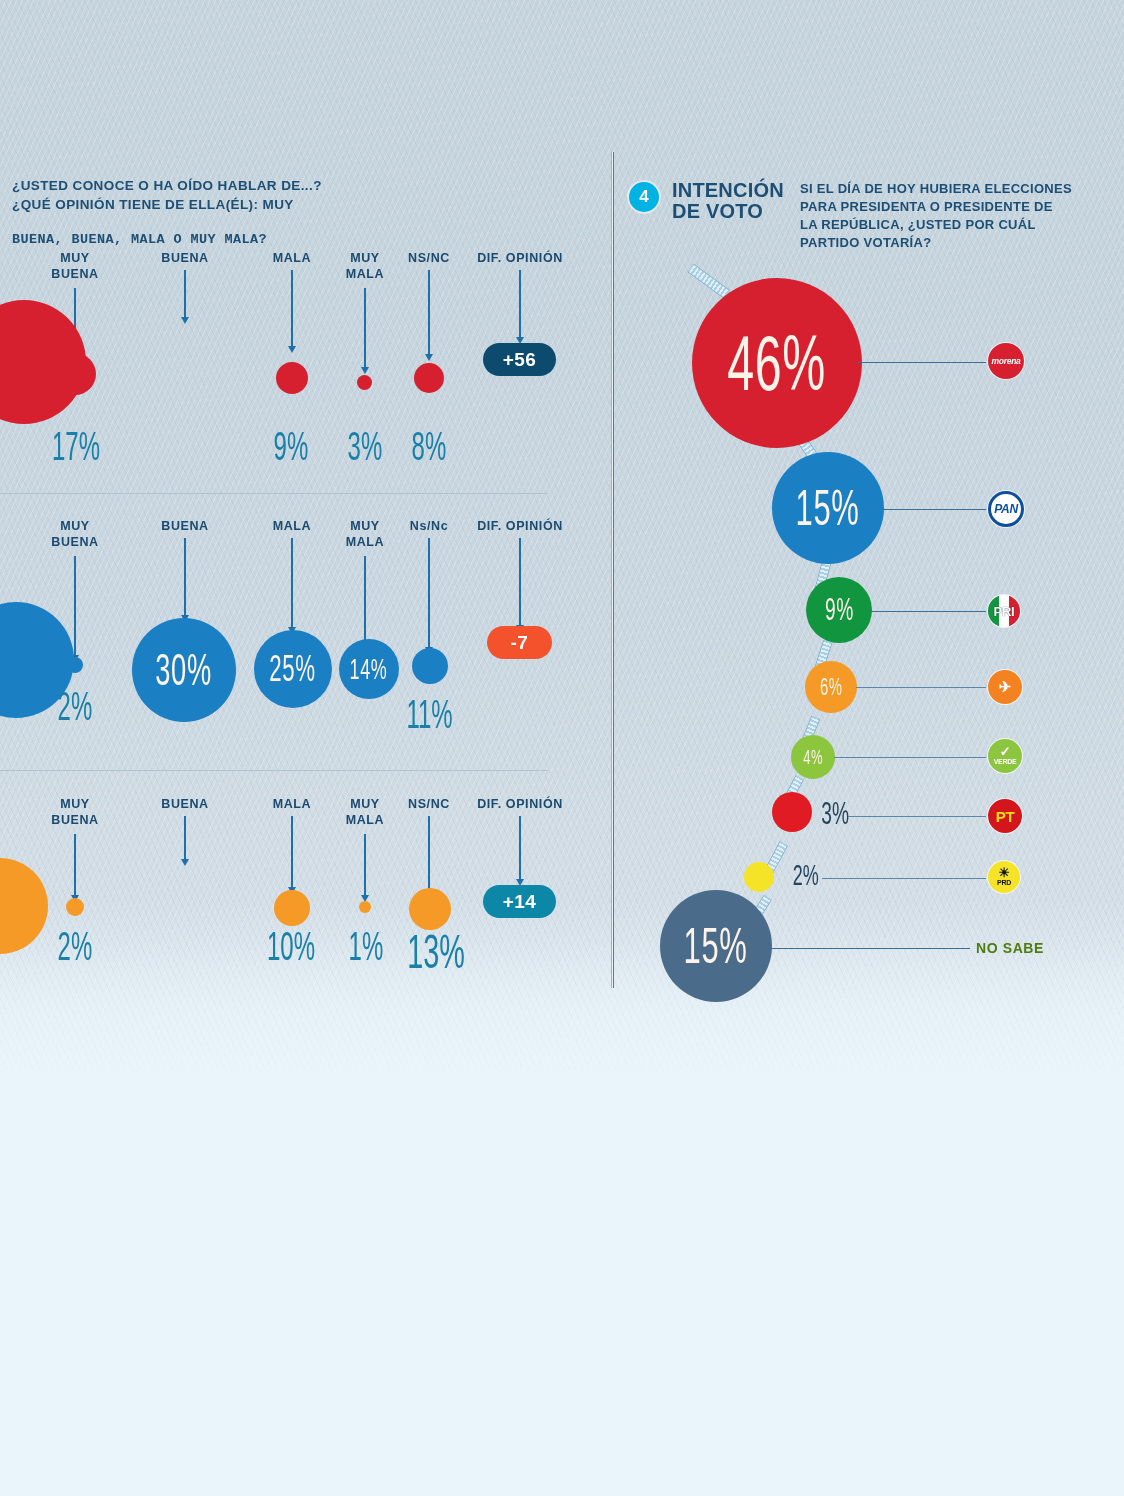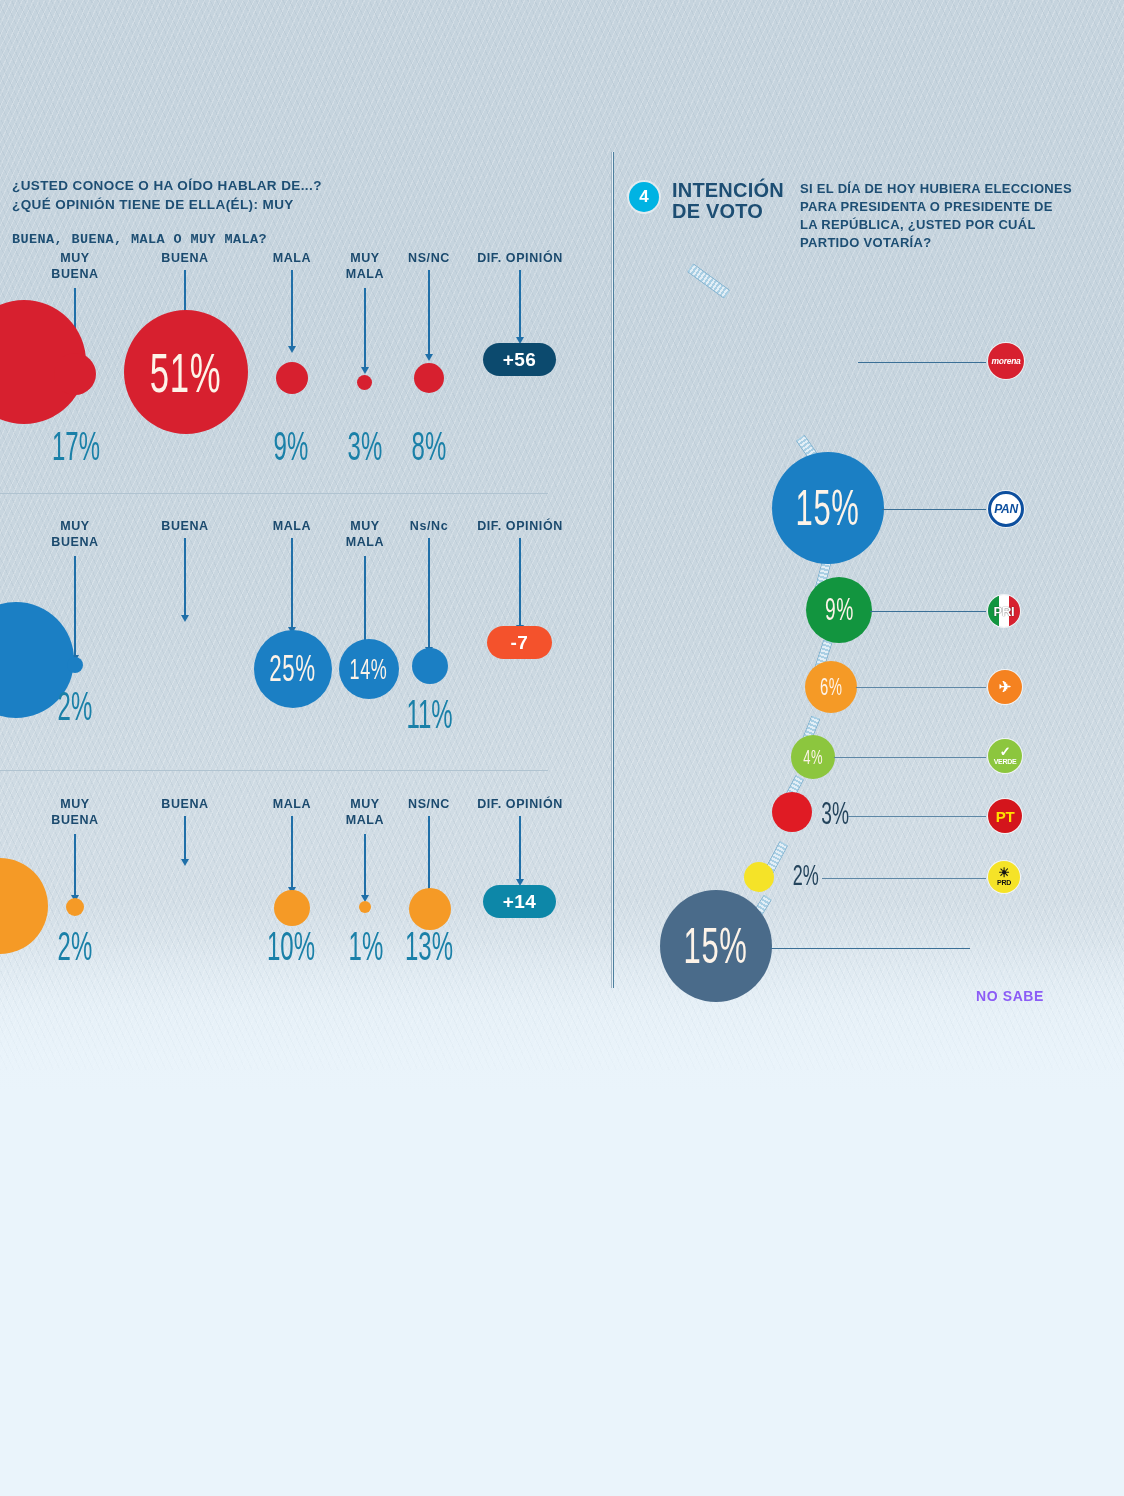--- a/index.html
+++ b/index.html
@@ -105,23 +105,22 @@
     border-top:1px solid #7fb2d0;border-bottom:1px solid #7fb2d0;
     border-radius:2px;
   }
   .pct-dark{
     position:absolute;color:#24445c;white-space:nowrap;
     font-family:"Liberation Sans Narrow","Liberation Sans",sans-serif;
     font-weight:300;
   }
   .pct-dark span{display:inline-block;transform:scaleX(.60);}
   .no-sabe{
-    position:absolute;color:#8b5cf6;font-weight:bold;font-size:14px;
+    position:absolute;color:#4d7c0f;font-weight:bold;font-size:14px;
     letter-spacing:.6px;
-    margin-top:48px;
   }
 
   
   .logo{
     position:absolute;border-radius:50%;
     display:flex;align-items:center;justify-content:center;
     overflow:hidden;box-shadow:0 0 0 1px rgba(255,255,255,.7);
   }
   .logo-txt{
     font-weight:bold;line-height:1;letter-spacing:-.3px;
@@ -155,23 +154,20 @@
   <div class="stem" style="left:364px;top:288px;height:80px;"></div>
   <div class="stem" style="left:428px;top:270px;height:85px;"></div>
   <div class="stem" style="left:519px;top:270px;height:68px;"></div>
 
   <div class="bubble" style="left:-38px;top:300px;width:124px;height:124px;background:#d7202f;">
       <span style="font-size:0px;"></span>
     </div>
   <div class="bubble" style="left:54px;top:353px;width:42px;height:42px;background:#d7202f;">
       <span style="font-size:0px;"></span>
     </div>
-  <div class="bubble" style="left:124px;top:310px;width:124px;height:124px;background:#d7202f;">
-      <span style="font-size:56px;">51%</span>
-    </div>
   <div class="bubble" style="left:276px;top:362px;width:32px;height:32px;background:#d7202f;">
       <span style="font-size:0px;"></span>
     </div>
   <div class="bubble" style="left:357px;top:375px;width:15px;height:15px;background:#d7202f;">
       <span style="font-size:0px;"></span>
     </div>
   <div class="bubble" style="left:414px;top:363px;width:30px;height:30px;background:#d7202f;">
       <span style="font-size:0px;"></span>
     </div>
 
@@ -199,20 +195,23 @@
   <div class="stem" style="left:364px;top:556px;height:85px;"></div>
   <div class="stem" style="left:428px;top:538px;height:110px;"></div>
   <div class="stem" style="left:519px;top:538px;height:88px;"></div>
 
   <div class="bubble" style="left:-42px;top:602px;width:116px;height:116px;background:#1b7fc4;">
       <span style="font-size:0px;"></span>
     </div>
   <div class="bubble" style="left:67px;top:657px;width:16px;height:16px;background:#1b7fc4;">
       <span style="font-size:0px;"></span>
     </div>
+  <div class="bubble" style="left:132px;top:618px;width:104px;height:104px;background:#1b7fc4;">
+      <span style="font-size:44px;">30%</span>
+    </div>
   <div class="bubble" style="left:254px;top:630px;width:78px;height:78px;background:#1b7fc4;">
       <span style="font-size:36px;">25%</span>
     </div>
   <div class="bubble" style="left:339px;top:639px;width:60px;height:60px;background:#1b7fc4;">
       <span style="font-size:29px;">14%</span>
     </div>
   <div class="bubble" style="left:412px;top:648px;width:36px;height:36px;background:#1b7fc4;">
       <span style="font-size:0px;"></span>
     </div>
 
@@ -251,21 +250,21 @@
   <div class="bubble" style="left:359px;top:901px;width:12px;height:12px;background:#f59a26;">
       <span style="font-size:0px;"></span>
     </div>
   <div class="bubble" style="left:409px;top:888px;width:42px;height:42px;background:#f59a26;">
       <span style="font-size:0px;"></span>
     </div>
 
   <div class="pct-out" style="left:36px;top:924px;width:78px;font-size:40px;"><span>2%</span></div>
   <div class="pct-out" style="left:250px;top:924px;width:82px;font-size:40px;"><span>10%</span></div>
   <div class="pct-out" style="left:328px;top:924px;width:76px;font-size:40px;"><span>1%</span></div>
-  <div class="pct-out" style="left:388px;top:924px;width:82px;font-size:40px;"><span>13%</span></div>
+  <div class="pct-out" style="left:388px;top:924px;width:82px;font-size:48px;"><span>13%</span></div>
 
   <div class="badge" style="left:483px;top:885px;width:73px;height:33px;background:#0d87a8;">+14</div>
 
   <div class="divider-v" style="left:611px;top:152px;height:836px;"></div>
 
   <div class="num-badge" style="left:629px;top:182px;">4</div>
   <div class="sec-title" style="left:672px;top:180px;">INTENCIÓN</div>
   <div class="sec-title" style="left:672px;top:201px;">DE VOTO</div>
 
   <div class="sec-q" style="left:800px;top:180px;width:290px;">SI EL DÍA DE HOY HUBIERA ELECCIONES</div>
@@ -275,20 +274,23 @@
 
   <div class="ribbon" style="left:690px;top:262px;width:46px;height:9px;transform:rotate(36deg);transform-origin:left center;"></div>
   <div class="ribbon" style="left:800px;top:432px;width:48px;height:9px;transform:rotate(55deg);transform-origin:left center;"></div>
   <div class="ribbon" style="left:828px;top:552px;width:36px;height:8px;transform:rotate(105deg);transform-origin:left center;"></div>
   <div class="ribbon" style="left:828px;top:636px;width:34px;height:8px;transform:rotate(108deg);transform-origin:left center;"></div>
   <div class="ribbon" style="left:816px;top:712px;width:34px;height:8px;transform:rotate(112deg);transform-origin:left center;"></div>
   <div class="ribbon" style="left:800px;top:772px;width:34px;height:8px;transform:rotate(118deg);transform-origin:left center;"></div>
   <div class="ribbon" style="left:784px;top:838px;width:36px;height:8px;transform:rotate(118deg);transform-origin:left center;"></div>
   <div class="ribbon" style="left:768px;top:892px;width:38px;height:8px;transform:rotate(122deg);transform-origin:left center;"></div>
 
+  <div class="bubble" style="left:692px;top:278px;width:170px;height:170px;background:#d7202f;">
+      <span style="font-size:78px;">46%</span>
+    </div>
   <div class="lead-line" style="left:858px;top:362px;width:128px;"></div>
   <div class="logo" style="left:988px;top:343px;width:36px;height:36px;background:#d7202f;">
     <div class="logo-txt" style="color:#fff;font-size:8.5px;font-style:italic;">morena</div>
   </div>
 
   <div class="bubble" style="left:772px;top:452px;width:112px;height:112px;background:#1b7fc4;">
       <span style="font-size:50px;">15%</span>
     </div>
   <div class="lead-line" style="left:882px;top:509px;width:104px;"></div>
   <div class="logo" style="left:988px;top:491px;width:36px;height:36px;background:#fff;border:3px solid #0d4f9e;box-sizing:border-box;font-style:italic;">

